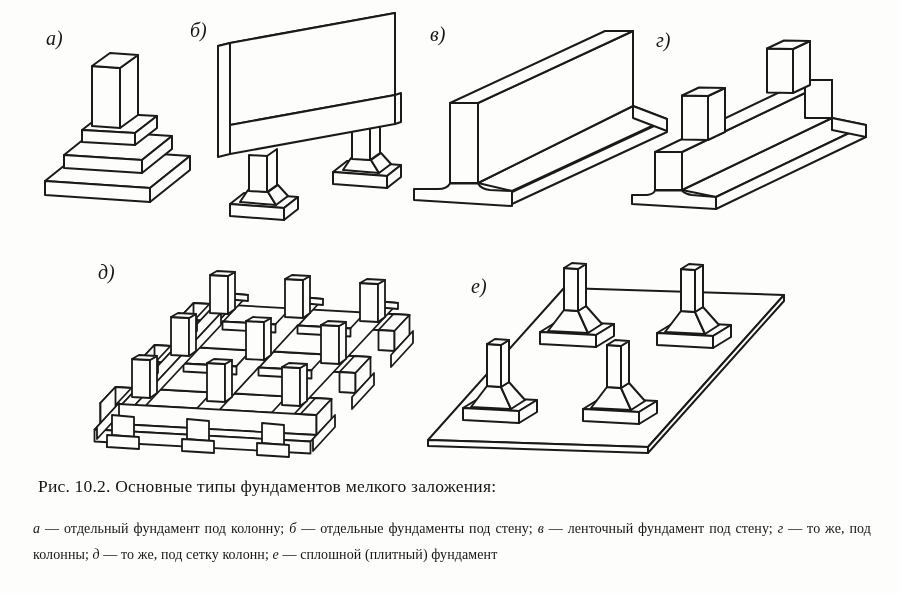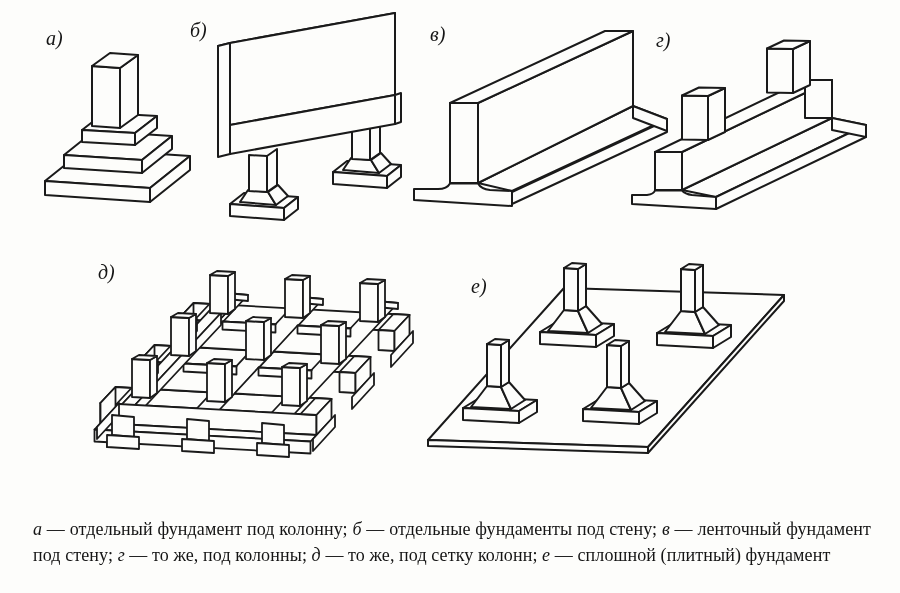--- a/index.html
+++ b/index.html
@@ -4,21 +4,21 @@
 <style>
   html,body{margin:0;padding:0;background:#ffffff;}
   #page{position:relative;width:900px;height:593px;background:#fdfdfb;overflow:hidden;
         font-family:"Liberation Serif", serif;color:#151515;}
   .fig{position:absolute;}
   .fig polygon,.fig path{fill:#fdfdfb;stroke:#1a1a1a;stroke-width:2;stroke-linejoin:round;stroke-linecap:round;}
   .fig .thin{stroke-width:1.3;fill:none;}
   .fig.fine polygon,.fig.fine path{stroke-width:1.8;}
   .flabel{position:absolute;font-style:italic;font-size:20px;line-height:20px;color:#151515;}
   #caption-title{position:absolute;left:38px;top:476px;font-size:17.5px;letter-spacing:.2px;}
-  #legend{position:absolute;left:33px;top:516px;width:838px;font-size:18px;line-height:26px;
+  #legend{position:absolute;left:33px;top:516px;width:838px;font-size:14px;line-height:26px;
           text-align:justify;letter-spacing:.1px;}
   #legend i{font-style:italic;}
 </style>
 </head>
 <body>
 
 <div id="page">
 
   <div class="flabel" style="left:46px;top:28px">а)</div>
   <div class="flabel" style="left:190px;top:20px">б)</div>
@@ -271,17 +271,18 @@
         <polygon points="158,154 214,157 214,169 158,166"></polygon>
       <polygon points="214,157 232,146 232,158 214,169"></polygon>
         <polygon points="166,153 206,155 196,133 182,132"></polygon>
       <polygon points="206,155 220,146 204,128 196,133"></polygon>
         <polygon points="182,132 196,133 196,91 182,90"></polygon>
       <polygon points="196,133 204,128 204,86 196,91"></polygon>
         <polygon points="182,90 196,91 204,86 190,85" fill="url(#pe)"></polygon>
     </g>
   </svg>
 
+  <div id="caption-title">Рис. 10.2. Основные типы фундаментов мелкого заложения:</div>
   <div id="legend">
     <span><i>а</i><span> — отдельный фундамент под колонну; </span></span><span><i>б</i><span> — отдельные фундаменты под стену; </span></span><span><i>в</i><span> — ленточный фундамент под стену; </span></span><span><i>г</i><span> — то же, под колонны; </span></span><span><i>д</i><span> — то же, под сетку колонн; </span></span><span><i>е</i><span> — сплошной (плитный) фундамент</span></span>
   </div>
 
 </div>
 
 </body></html>

